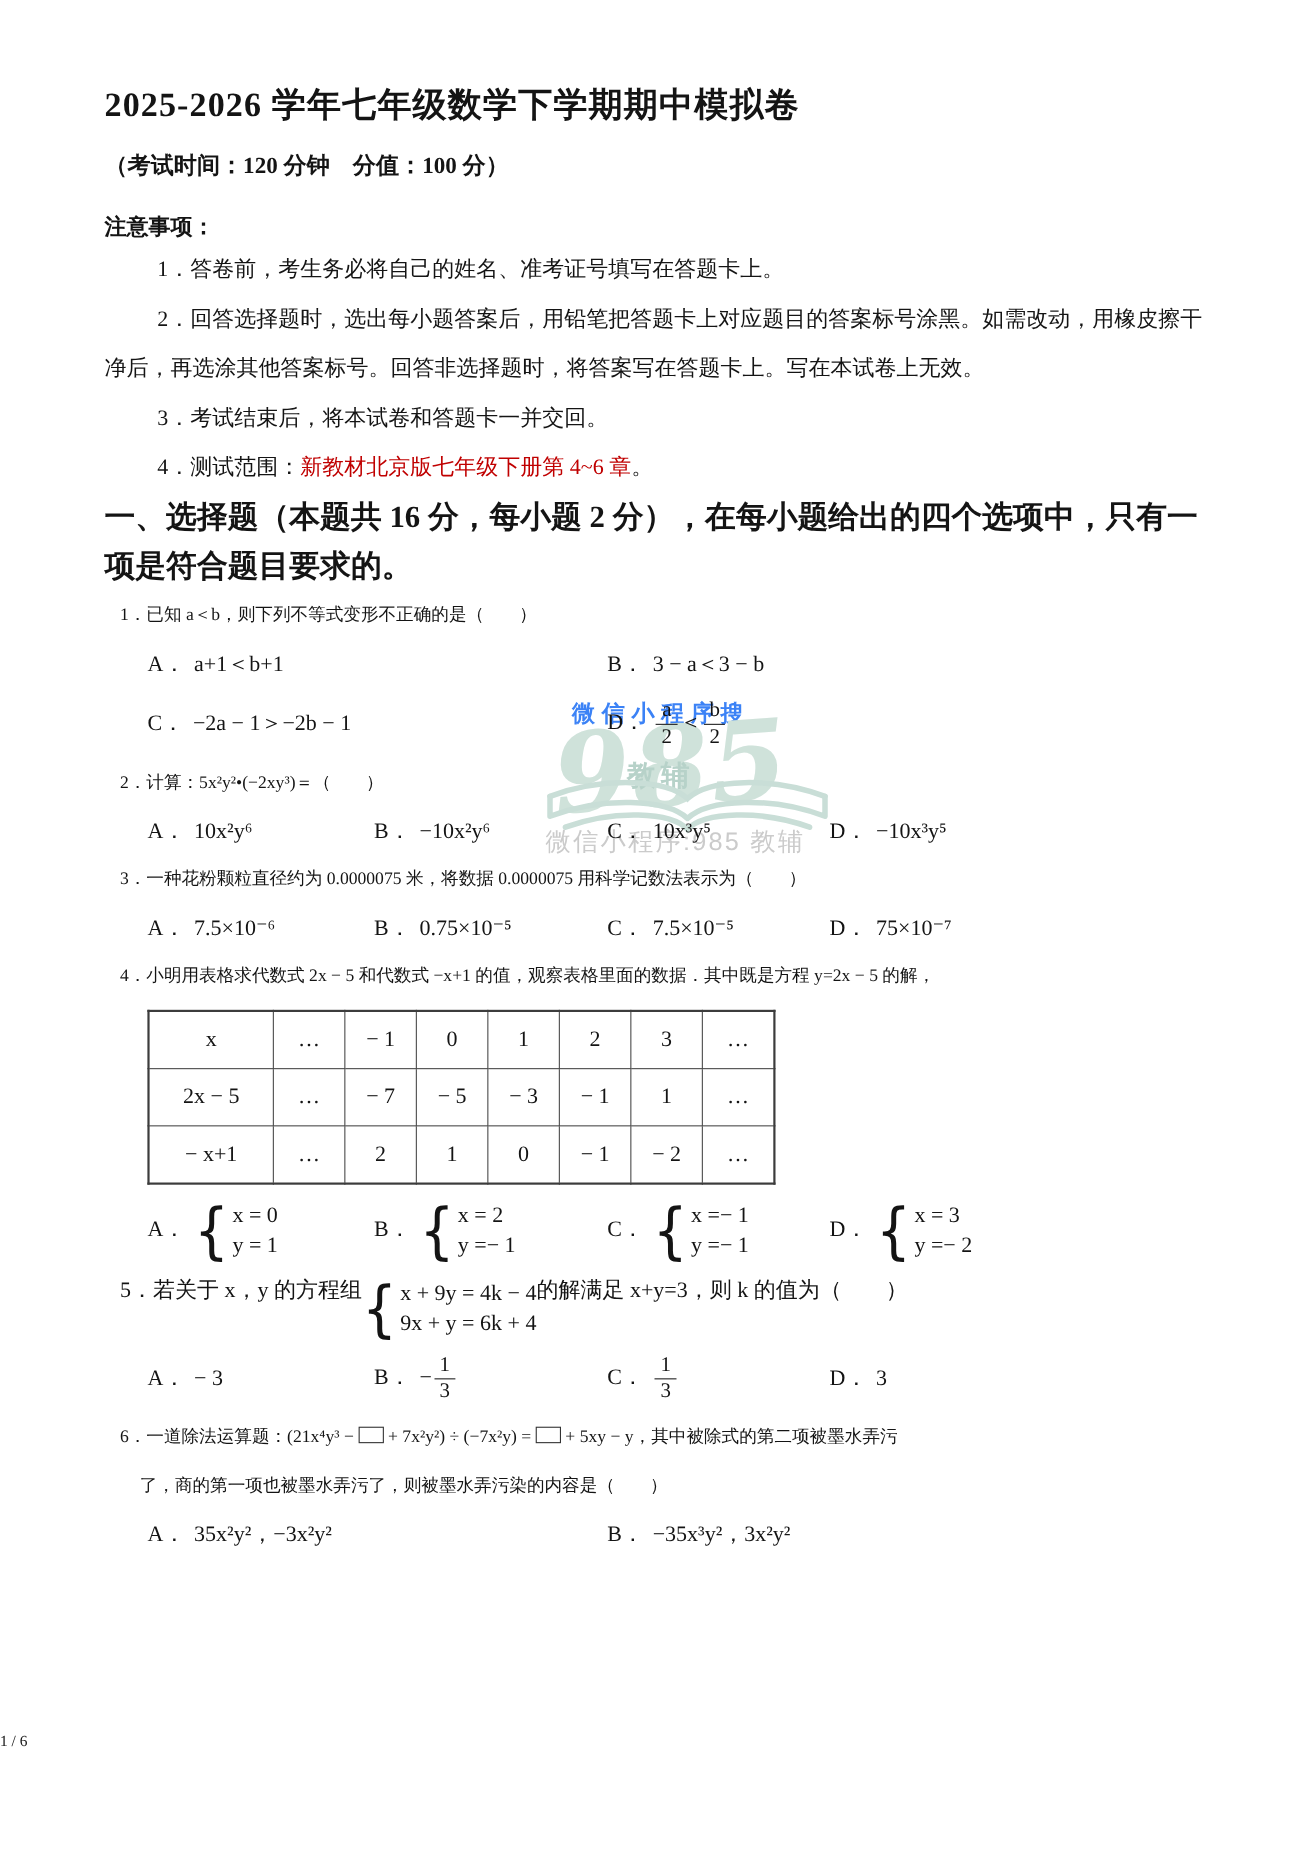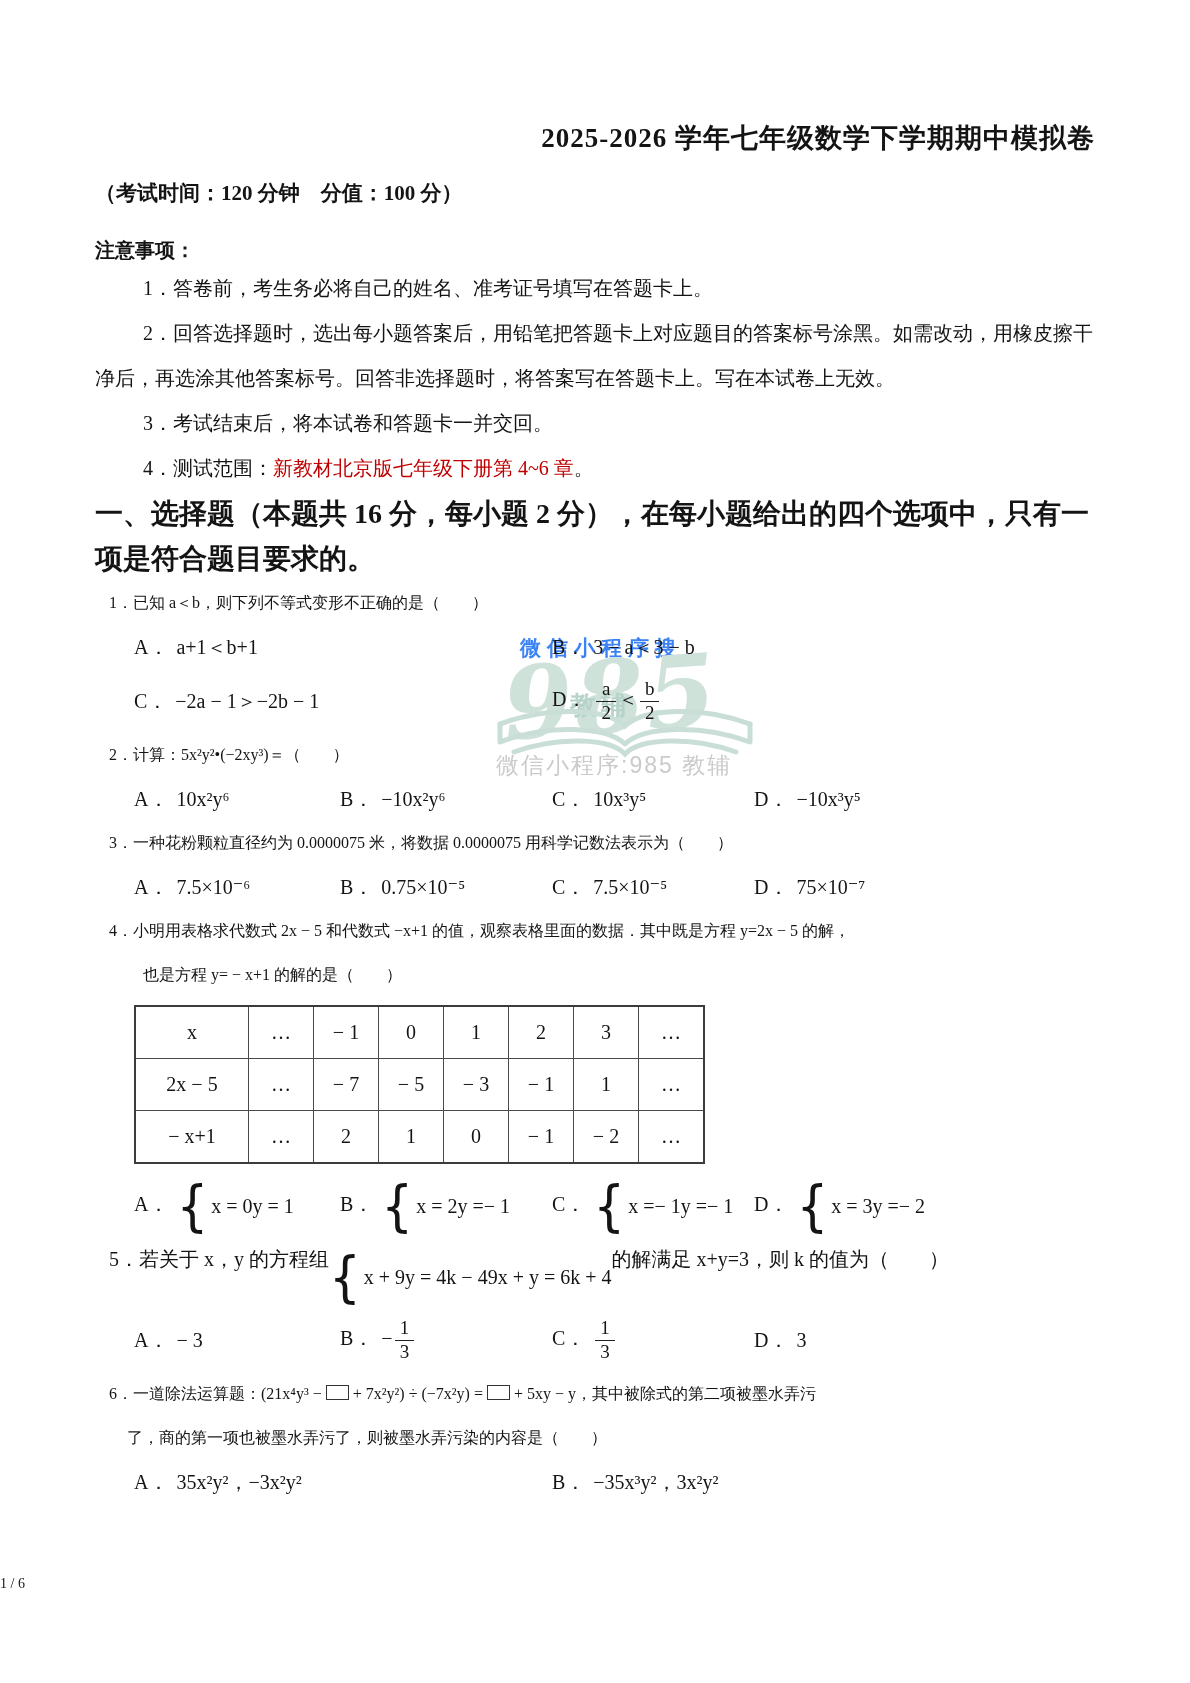--- a/index.html
+++ b/index.html
@@ -1,40 +1,40 @@
 <!DOCTYPE html>
 <html><head>
 <meta charset="utf-8">
 <style>
   html,body{margin:0;padding:0;background:#ffffff;}
   .page{
     position:relative;width:1190px;height:1683px;background:#ffffff;overflow:hidden;
     font-family:"Liberation Serif","DejaVu Serif",serif;color:#141414;
   }
   .content{position:relative;z-index:2;padding:0 95px;}
-  .title{margin-top:118px;text-align:right;font-size:27px;font-weight:bold;line-height:40px;letter-spacing:1px;}
+  .title{margin-top:75px;text-align:left;font-size:31px;font-weight:bold;line-height:40px;letter-spacing:1px;}
   .subtitle{margin-top:20px;font-size:21px;font-weight:bold;line-height:30px;}
   .notice-h{margin-top:26px;font-size:20px;font-weight:bold;line-height:32px;}
   .n-item{font-size:20px;line-height:45px;text-indent:48px;}
   .sec-h{font-size:28px;font-weight:bold;line-height:45px;}
   .stem{font-size:16px;line-height:44px;padding-left:14px;}
   .stem.cont{padding-left:48px;}
   .red{color:#c00000;}
   .opts{display:grid;padding-left:39px;font-size:20px;line-height:44px;align-items:center;}
   .cols4{grid-template-columns:206px 212px 202px auto;}
   .cols2{grid-template-columns:418px auto;}
   .opt{white-space:nowrap;}
   .opt .lbl{margin-right:8px;}
   .frac{display:inline-block;text-align:center;vertical-align:middle;font-size:19px;line-height:1.2;margin:0 2px;}
   .frac .num{display:block;border-bottom:1.6px solid #222;padding:0 5px;}
   .frac .den{display:block;padding:0 5px;}
   .tallrow{min-height:64px;}
   .sys{display:inline-flex;align-items:center;vertical-align:middle;}
   .brace{font-family:"DejaVu Sans","Liberation Sans",sans-serif;font-size:50px;font-weight:400;line-height:1;transform:scaleY(1.12);margin-right:3px;}
-  .sys .lines{display:flex;flex-direction:row;font-size:20px;line-height:27px;}
+  .sys .lines{display:flex;flex-direction:column;font-size:20px;line-height:27px;}
   .vtable{border-collapse:collapse;margin:8px 0 10px 39px;border:2px solid #3c3c3c;}
   .vtable td{border:1.6px solid #4a4a4a;text-align:center;font-size:20px;height:51px;padding:0;}
   .vtable td.c0{width:112px;}
   .vtable td.cn{width:64px;}
   .ink-box{display:inline-block;width:21px;height:13px;border:1.3px solid #333;vertical-align:-1px;margin:0 4px;}
   .q5line{display:flex;font-size:20px;padding-left:14px;margin-top:8px;min-height:62px;}
   .footer{position:absolute;left:0;top:1576px;width:100%;text-align:left;font-size:14px;z-index:2;}
   
   .wm{position:absolute;z-index:1;pointer-events:none;}
   .wm-search{left:520px;top:634px;font-size:21px;font-weight:bold;letter-spacing:6px;color:#3b82f6;}
@@ -95,21 +95,20 @@
 
     <div class="stem">3．一种花粉颗粒直径约为 0.0000075 米，将数据 0.0000075 用科学记数法表示为（　　）</div>
     <div class="opts cols4">
       <div class="opt"><span class="lbl">A．</span><span>7.5×10⁻⁶</span></div>
       <div class="opt"><span class="lbl">B．</span><span>0.75×10⁻⁵</span></div>
       <div class="opt"><span class="lbl">C．</span><span>7.5×10⁻⁵</span></div>
       <div class="opt"><span class="lbl">D．</span><span>75×10⁻⁷</span></div>
     </div>
 
     <div class="stem">4．小明用表格求代数式 2x − 5 和代数式 −x+1 的值，观察表格里面的数据．其中既是方程 y=2x − 5 的解，</div>
-    <div class="stem cont">也是方程 y= − x+1 的解的是（　　）</div>
 
     <table class="vtable">
       <tbody>
           <tr>
         <td class="c0">x</td>
         <td class="cn">…</td>
         <td class="cn">− 1</td>
         <td class="cn">0</td>
         <td class="cn">1</td>
         <td class="cn">2</td>

